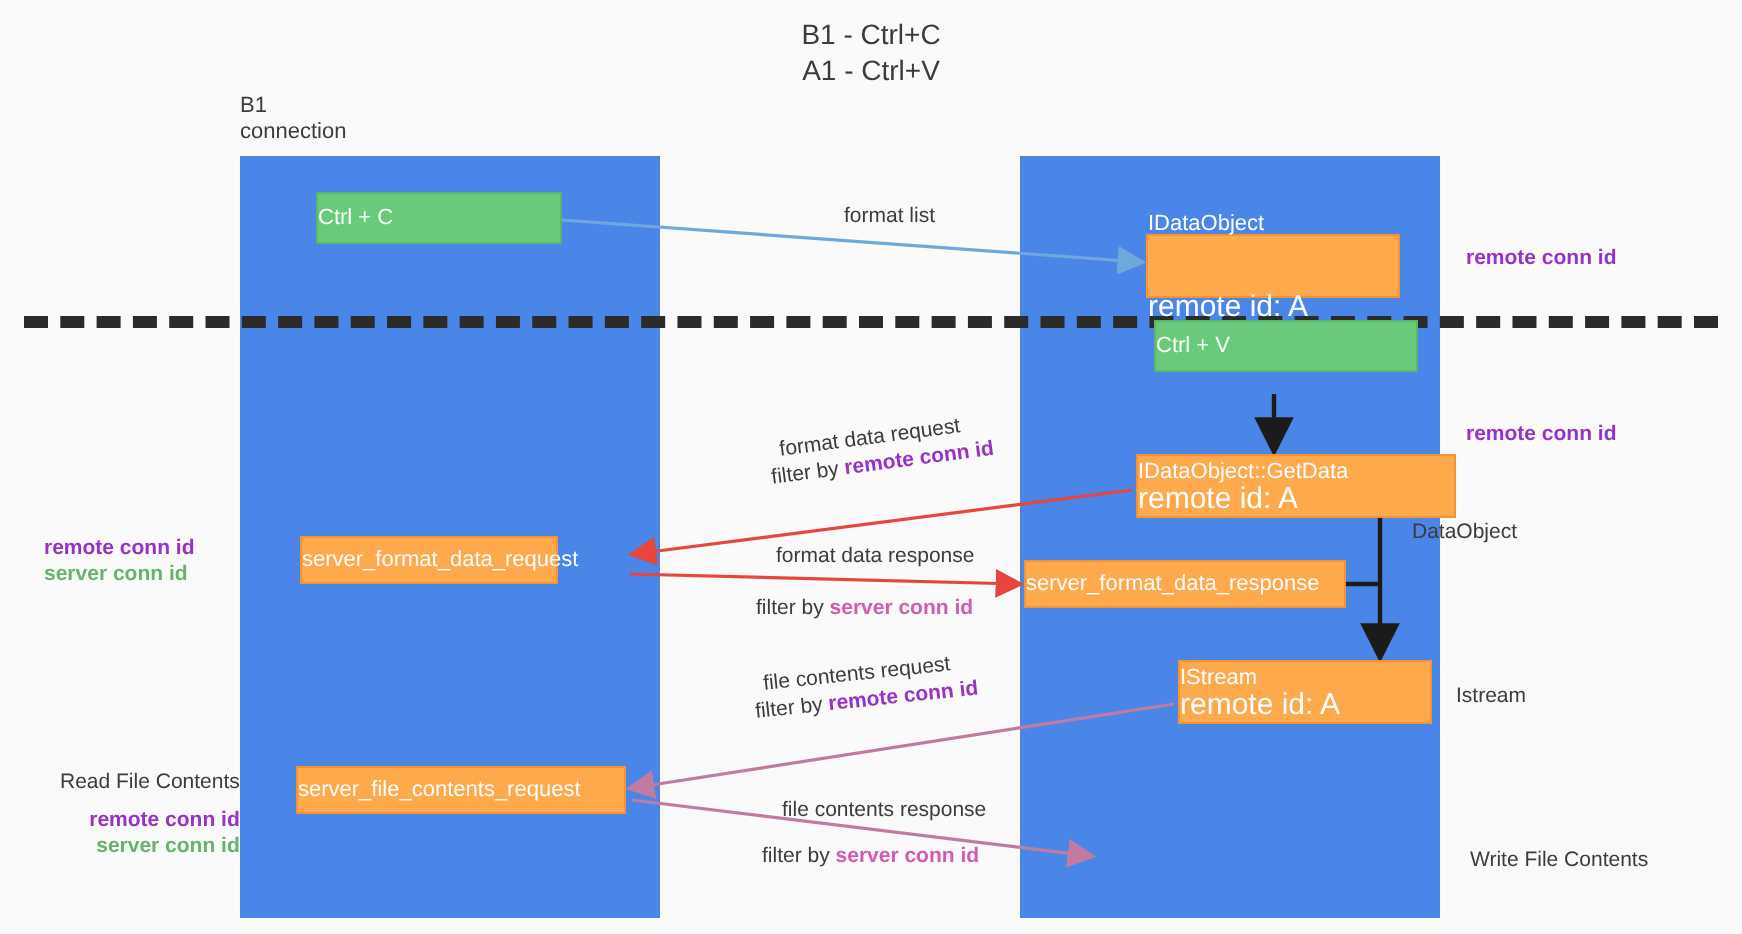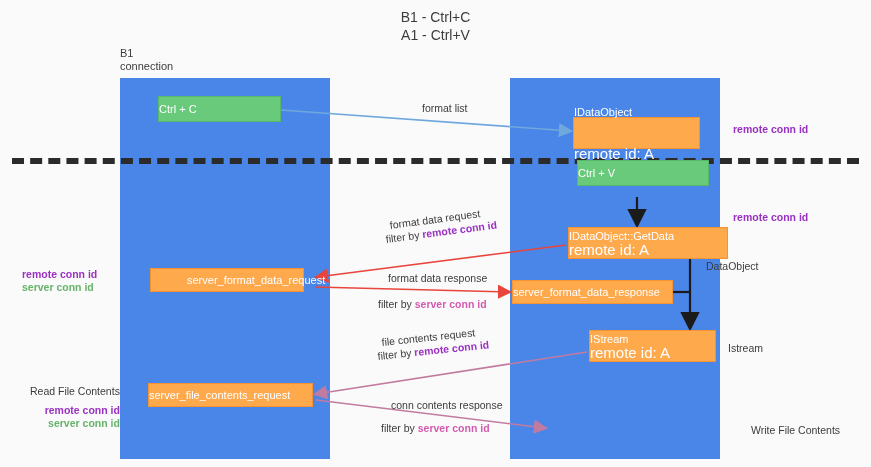--- a/index.html
+++ b/index.html
@@ -46,36 +46,36 @@
   }
   .node .sub{font-size:15px;line-height:13px;}
   .green{background:#6aca7c;border:1px solid #57b86a;}
   .orange{background:#ffa94d;border:1px solid #f79232;}
 
   #n-ctrlc{left:158px;top:96px;width:123px;height:26px;}
   #n-ctrlv{left:577px;top:160px;width:132px;height:26px;}
   #n-idataobject{left:573px;top:117px;width:127px;height:32px;gap:28px;}
   #n-getdata{left:568px;top:227px;width:160px;height:32px;}
   #n-istream{left:589px;top:330px;width:127px;height:32px;}
-  #n-fmtreq{left:150px;top:268px;width:154px;height:24px;padding-left:36px;}
+  #n-fmtreq{left:150px;top:268px;width:129px;height:24px;}
   #n-fmtresp{left:512px;top:280px;width:161px;height:24px;}
   #n-filereq{left:148px;top:383px;width:165px;height:24px;}
   #n-fileresp{left:548px;top:418px;width:173px;height:24px;}
 
   
   .ann{position:absolute;font-size:10.5px;line-height:13px;white-space:nowrap;}
   .ann .purple{color:#9b30c4;font-weight:bold;display:block;}
   .ann .green-t{color:#67b36b;font-weight:bold;display:block;}
   .ann .plain{color:#3c3c3c;display:block;font-weight:normal;}
 
   #ann-r1{left:733px;top:123px;}
   #ann-r2{left:733px;top:211px;}
   #ann-dataobject{left:706px;top:236px;color:#3c3c3c;margin-top:24px;}
   #ann-istream{left:728px;top:342px;color:#3c3c3c;}
-  #ann-writefile{left:751px;top:424px;color:#3c3c3c;text-align:right;}
+  #ann-writefile{left:735px;top:424px;color:#3c3c3c;text-align:right;}
   #ann-l1{left:22px;top:268px;}
   #ann-l2{left:30px;top:385px;text-align:right;}
 
   
   .elabel{position:absolute;font-size:10.5px;color:#3c3c3c;white-space:nowrap;}
   .elabel b.purple{color:#9b30c4;}
   .elabel b.pink{color:#d45ab0;}
   #el-formatlist{left:422px;top:102px;}
   #el-fdr1{left:389px;top:219px;transform:rotate(-7.5deg);transform-origin:left top;}
   #el-fdr2{left:385px;top:233px;transform:rotate(-7.5deg);transform-origin:left top;font-weight:normal;}
@@ -181,21 +181,21 @@
 
   <div id="el-fdr1" class="elabel">format data request</div>
   <div id="el-fdr2" class="elabel"><span>filter by </span><b class="purple">remote conn id</b></div>
 
   <div id="el-fdresp1" class="elabel">format data response</div>
   <div id="el-fdresp2" class="elabel"><span>filter by </span><b class="pink">server conn id</b></div>
 
   <div id="el-fcr1" class="elabel">file contents request</div>
   <div id="el-fcr2" class="elabel"><span>filter by </span><b class="purple">remote conn id</b></div>
 
-  <div id="el-fcresp1" class="elabel">conn contents response</div>
+  <div id="el-fcresp1" class="elabel">file contents response</div>
   <div id="el-fcresp2" class="elabel"><span>filter by </span><b class="pink">server conn id</b></div>
 
   <div id="ann-r1" class="ann">
     <span class="purple">remote conn id</span>
   </div>
   <div id="ann-r2" class="ann">
     <span class="purple">remote conn id</span>
   </div>
   <div id="ann-dataobject" class="ann">
     <span class="plain">DataObject</span>

